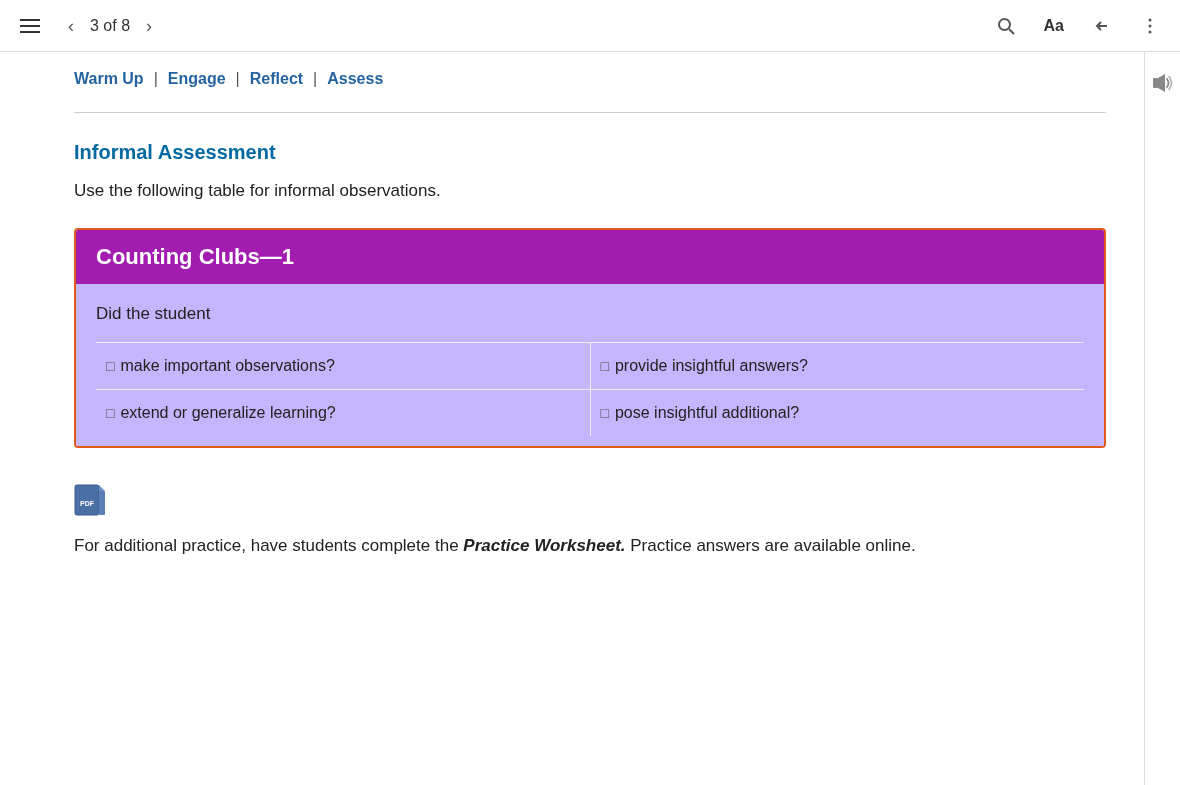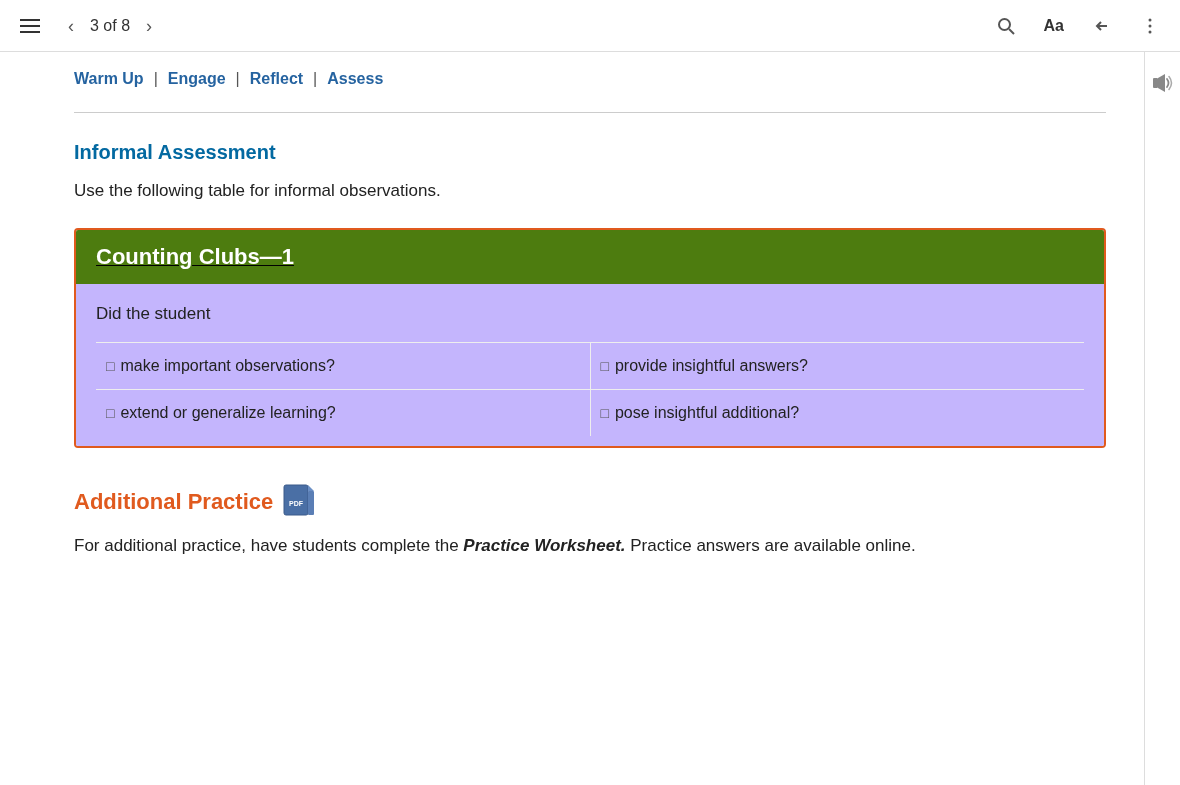--- a/index.html
+++ b/index.html
@@ -149,23 +149,22 @@
 
     
     .assessment-table {
       border: 2px solid #e05a1e;
       border-radius: 4px;
       margin-bottom: 36px;
       overflow: hidden;
       width: 100%;
     }
     .table-header {
-      background: #4d7c0f;
+      background: #a21caf;
       padding: 14px 20px;
-      text-decoration: underline;
     }
     .table-header-title {
       font-family: Arial, sans-serif;
       font-size: 22px;
       font-weight: 700;
       color: #fff;
     }
     .table-body {
       background: #c4b5fd;
       padding: 20px 20px 10px 20px;
@@ -356,21 +355,20 @@
           <div class="table-cell">
             <span class="checkbox-symbol">□</span>
             <span>pose insightful additional?</span>
           </div>
         </div>
       </div>
     </div>
   </div>
 
   <div class="additional-practice-heading">
-    <span class="additional-practice-title">Additional Practice</span>
 
     <span class="pdf-icon">
       <svg viewBox="0 0 32 36" width="32" height="36">
         <rect x="1" y="1" width="24" height="30" rx="2" ry="2" fill="#4a6fa5" stroke="#3a5a8a" stroke-width="1"></rect>
         <polygon points="25,1 31,7 25,7" fill="#6b8fc5"></polygon>
         <rect x="25" y="7" width="6" height="24" rx="1" ry="1" fill="#5a7eb5"></rect>
         <text x="13" y="22" text-anchor="middle" fill="#fff" font-family="Arial" font-size="7" font-weight="bold">PDF</text>
       </svg>
     </span>
   </div>

